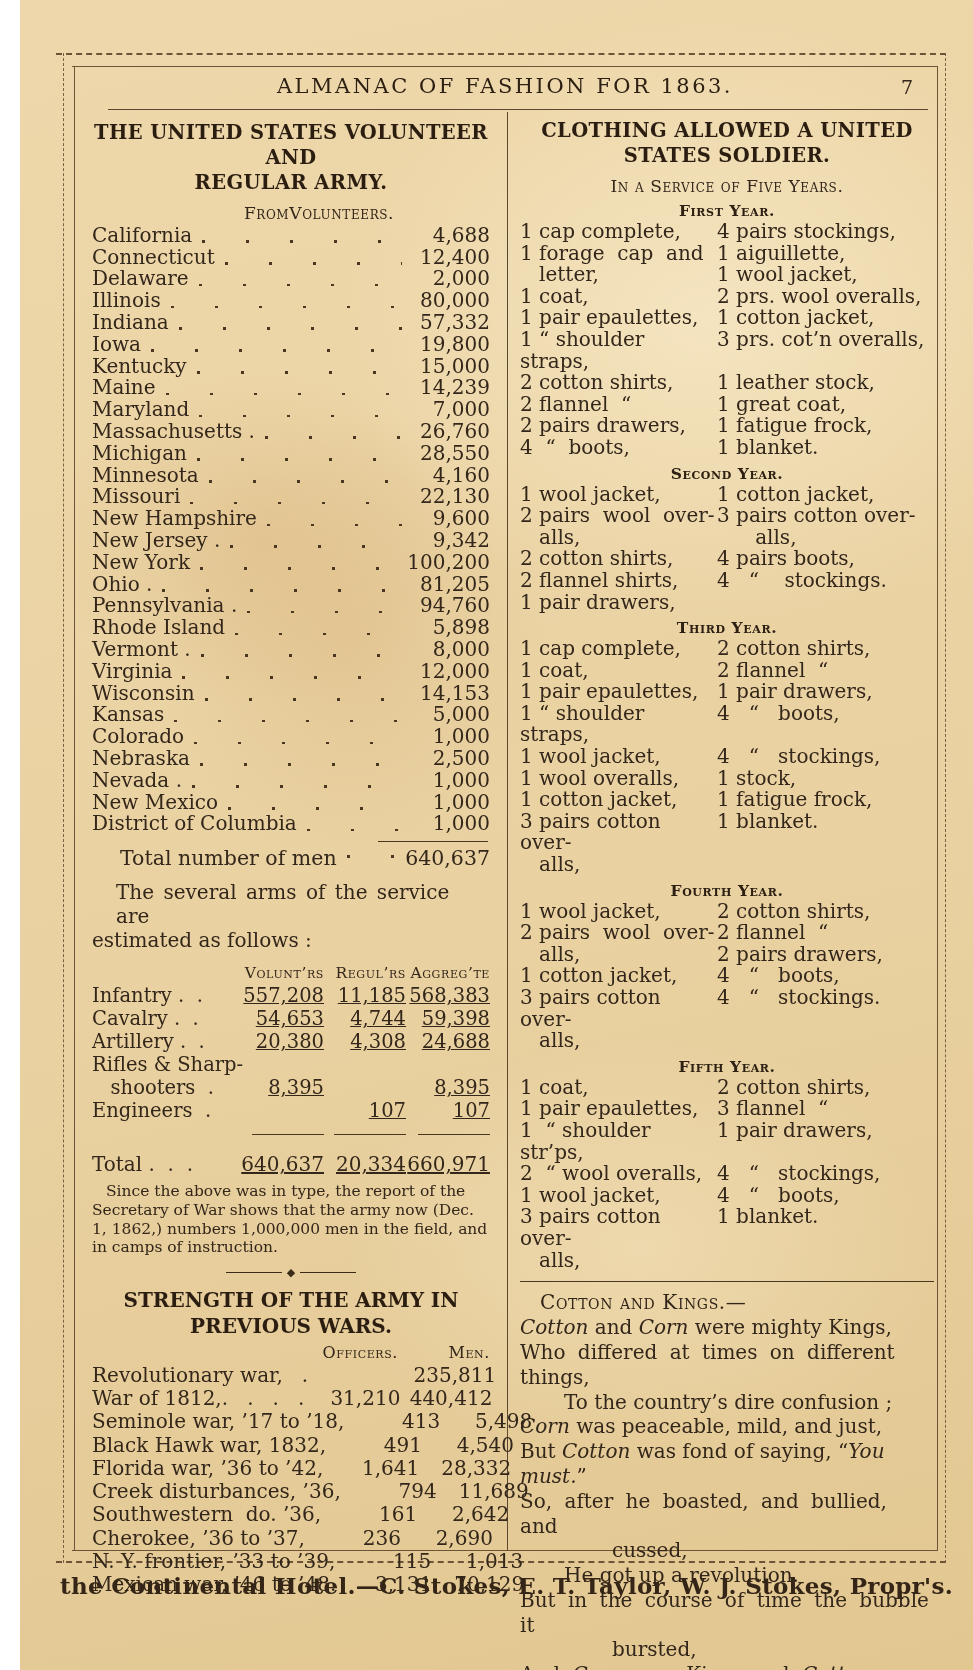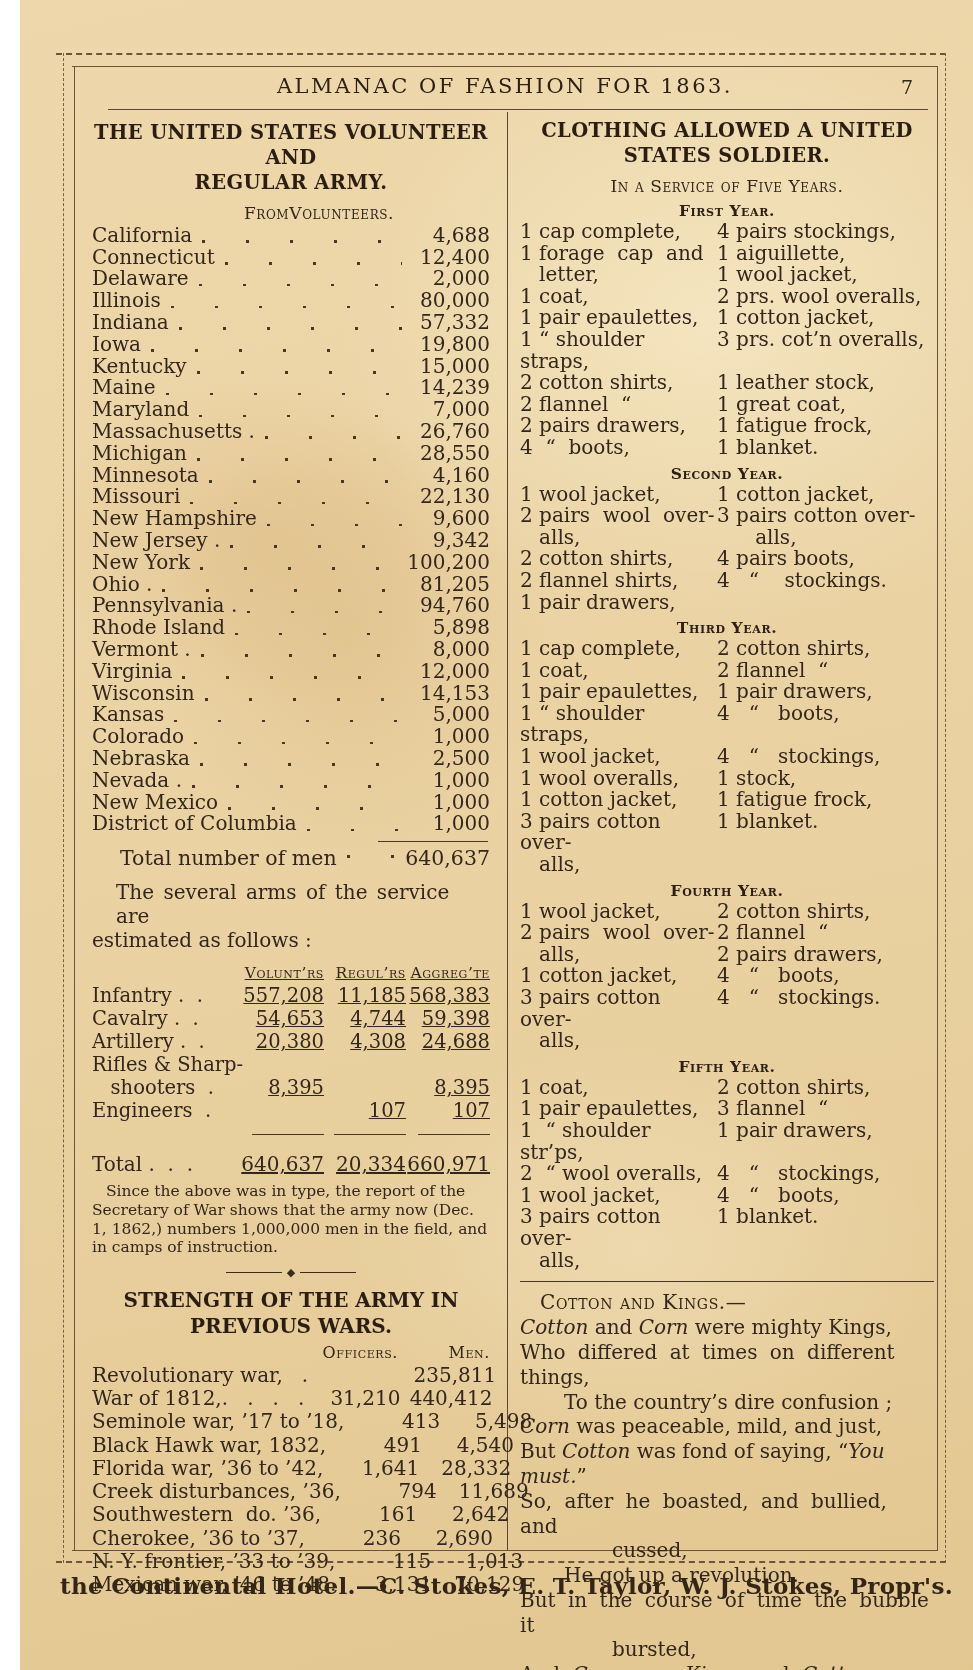--- a/index.html
+++ b/index.html
@@ -49,21 +49,21 @@
     background:repeating-linear-gradient(to right,#4a3722 0 3px,transparent 3px 44px);}
   .state-val{min-width:80px;text-align:right;}
   .short-rule{height:1px;background:#4a3722;width:110px;margin:6px 2px 4px auto;}
   .total-row{display:flex;align-items:center;font-size:20.5px;margin:2px 0 4px 0;}
   .total-label{padding-left:28px;}
   .arms-intro{margin-top:10px;font-size:20px;line-height:24px;}
   .arms-intro .l1{padding-left:24px;word-spacing:3px;}
 
   
   .arms-head{display:grid;grid-template-columns:148px 84px 82px 84px;font-size:15.5px;
-    margin-top:12px;height:20px;text-decoration:underline;}
+    margin-top:12px;height:20px;}
   .arms-head span{text-align:right;}
   .arms-row{display:grid;grid-template-columns:148px 84px 82px 84px;font-size:19.5px;line-height:23px;}
   .arms-row .num{text-align:right;text-decoration:underline;}
   .arms-row .span-all{grid-column:1 / -1;}
   .arms-label{white-space:pre;}
   .mini-rule{display:inline-block;width:72px;height:1px;background:#4a3722;margin-bottom:5px;}
   .rule-cell{text-align:right;}
   .arms-total{margin-top:8px;font-size:20px;}
 
   

